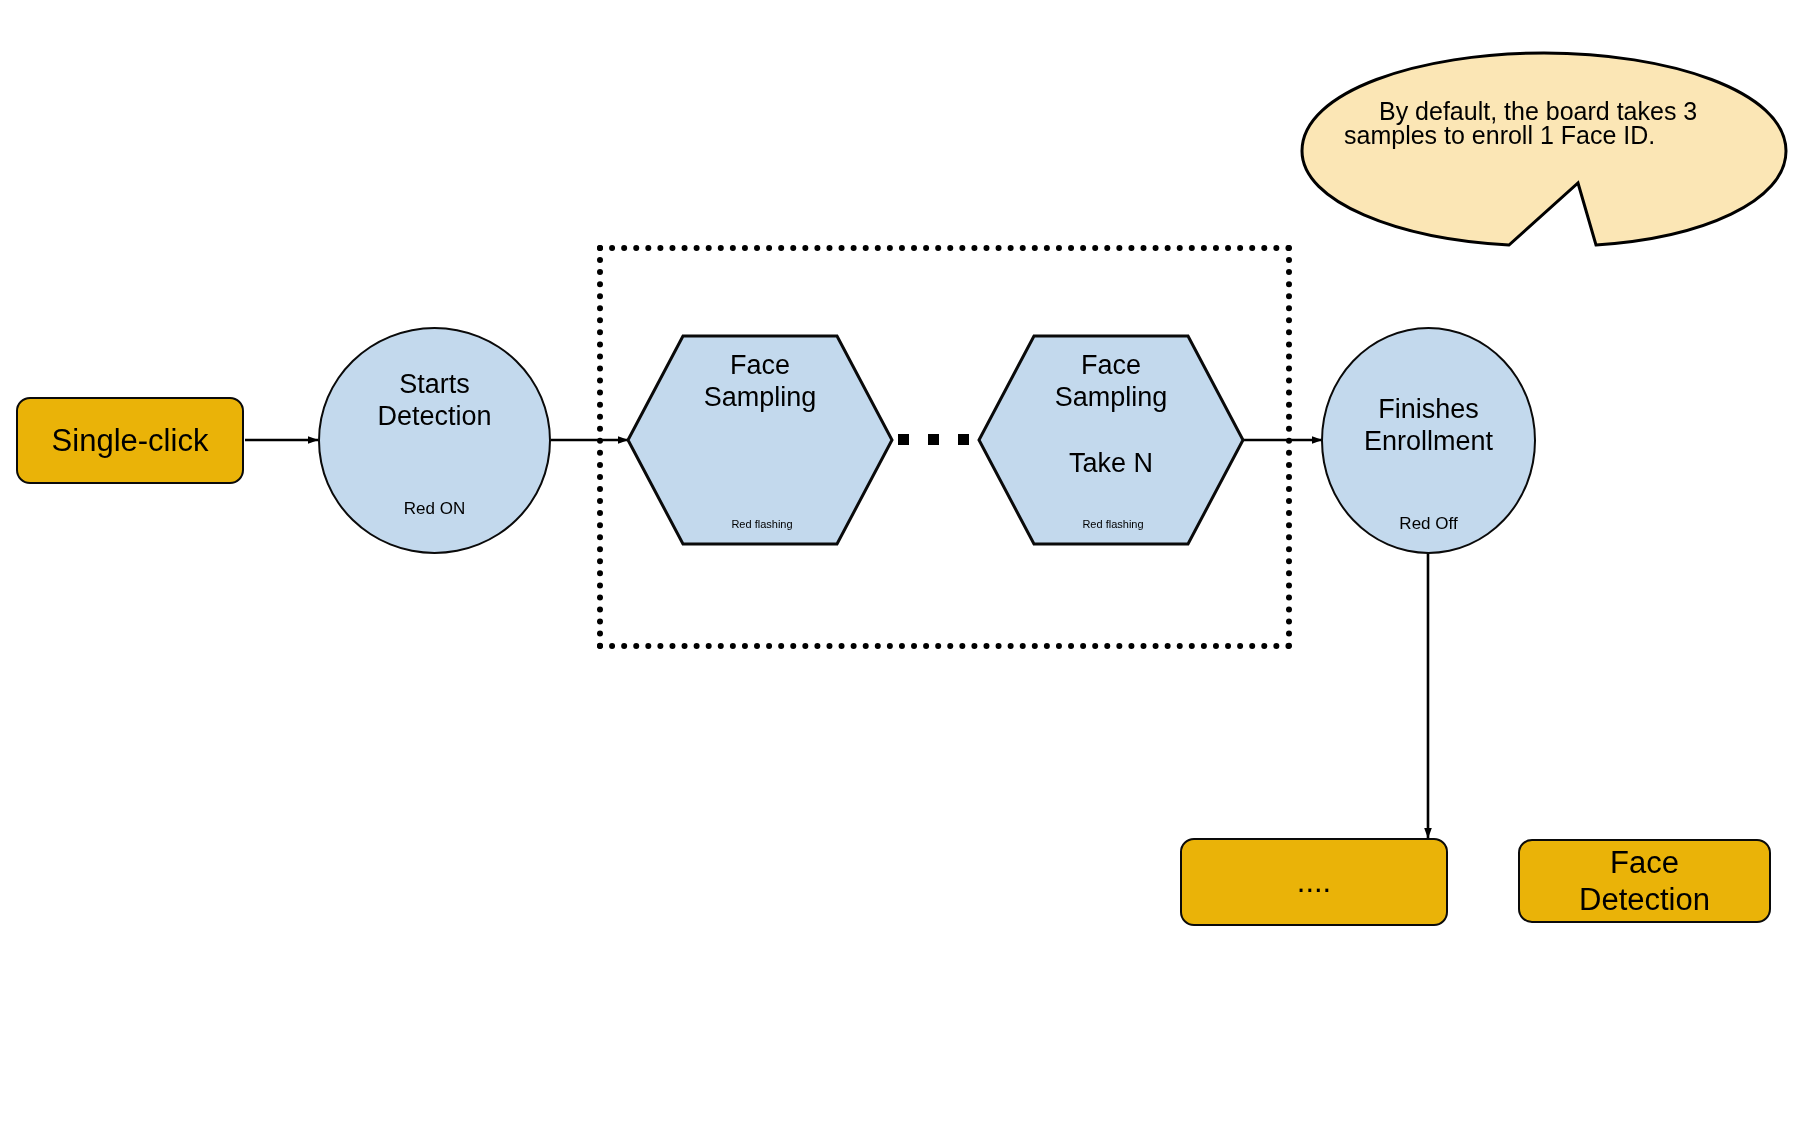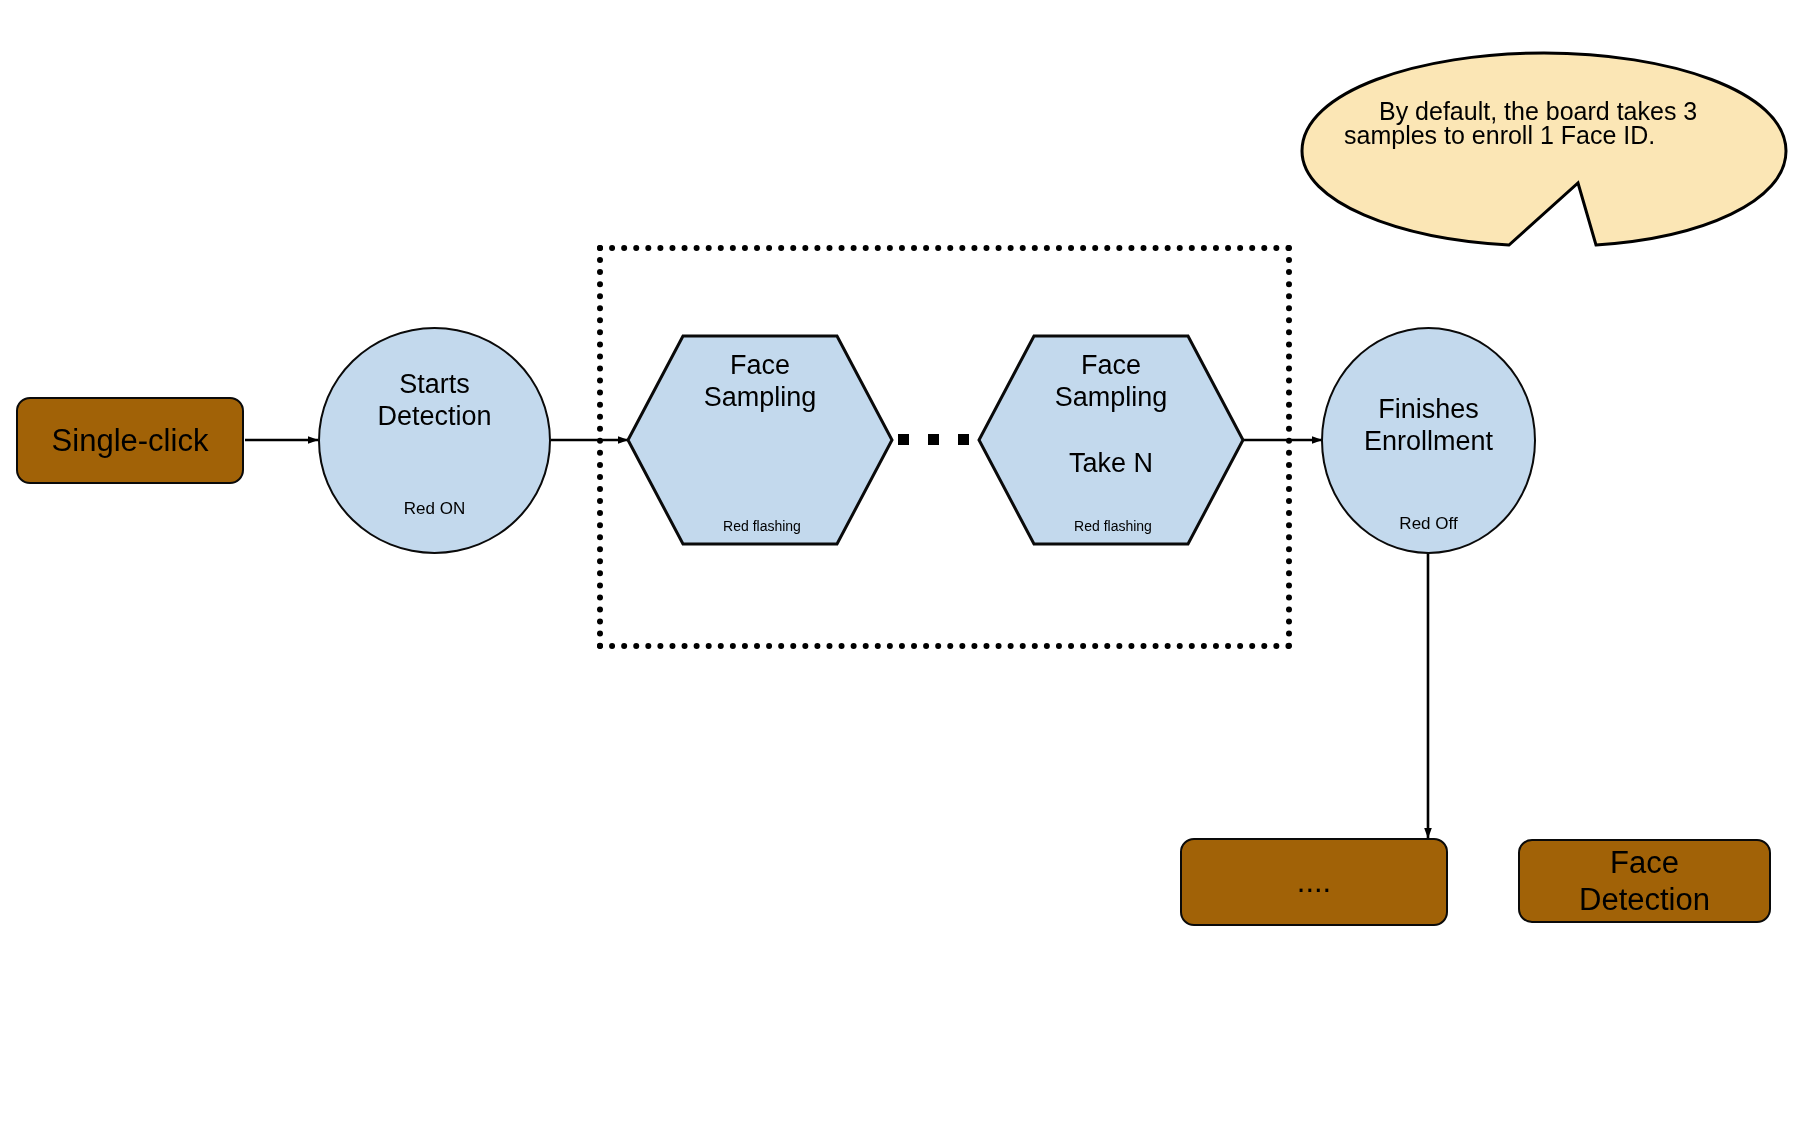--- a/index.html
+++ b/index.html
@@ -15,21 +15,21 @@
     position: relative;
     width: 1795px;
     height: 1128px;
     background: #ffffff;
     overflow: hidden;
   }
 
   
   .rrect {
     position: absolute;
-    background: #a16207;
+    background: #eab308;
     border: 2.5px solid #0a0a0a;
     border-radius: 14px;
     box-sizing: border-box;
     display: flex;
     align-items: center;
     justify-content: center;
   }
   .rrect .label {
     font-size: 31px;
     text-align: center;
@@ -80,21 +80,21 @@
   .hexwrap .take {
     position: absolute;
     left: 0; right: 0;
     text-align: center;
     font-size: 27px;
   }
   .hexwrap .sub {
     position: absolute;
     left: 4px; right: 0;
     text-align: center;
-    font-size: 14px;
+    font-size: 11px;
   }
 
   
   .dotted-region {
     position: absolute;
     border: 6px dotted #000000;
     box-sizing: border-box;
     background: transparent;
   }
 

